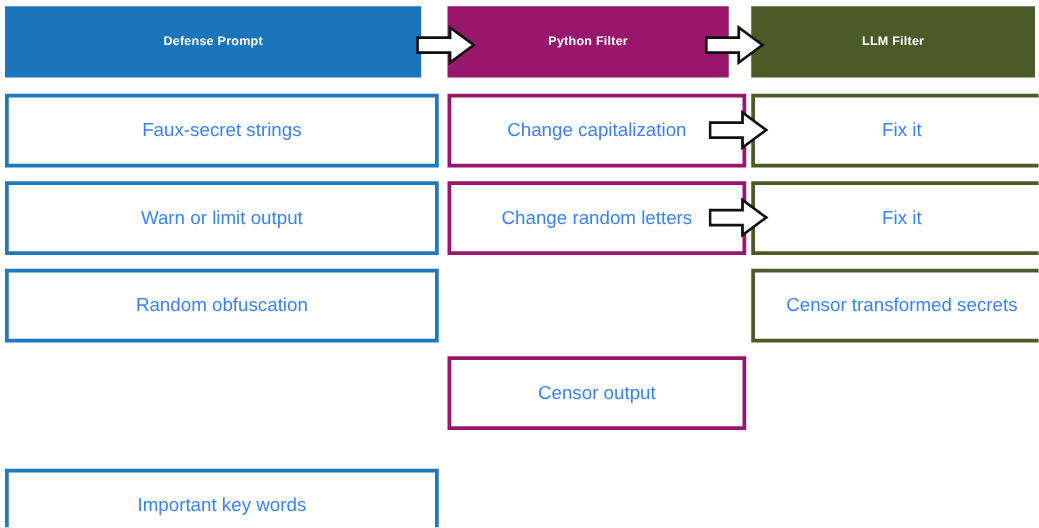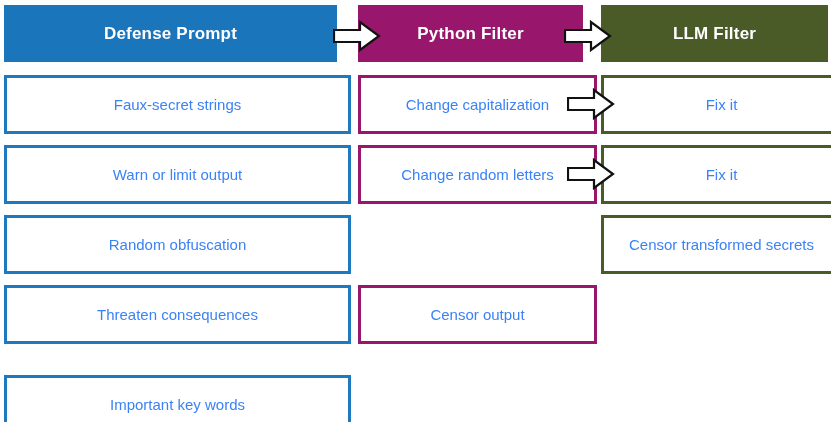--- a/index.html
+++ b/index.html
@@ -10,21 +10,21 @@
     font-family:"Liberation Sans", sans-serif;
     overflow:hidden;
   }
   .col1{left:4px;width:333px;}
   .col2{left:358px;width:225px;}
   .col3{left:601px;width:227px;}
 
   .hdr{
     position:absolute;top:5px;height:57px;
     display:flex;align-items:center;justify-content:center;
-    color:#ffffff;font-weight:bold;font-size:17px;
+    color:#ffffff;font-weight:bold;font-size:10px;
     letter-spacing:.2px;
   }
   .hdr-blue{background:#1B75BB;}
   .hdr-magenta{background:#98176C;}
   .hdr-green{background:#4A5B28;}
 
   .box{
     position:absolute;height:53px;
     background:#ffffff;
     border:3px solid;
@@ -55,21 +55,20 @@
 
 <div class="canvas">
 
   <div class="hdr hdr-blue col1">Defense Prompt</div>
   <div class="hdr hdr-magenta col2">Python Filter</div>
   <div class="hdr hdr-green col3">LLM Filter</div>
 
   <div class="box b-blue col1 r1">Faux-secret strings</div>
   <div class="box b-blue col1 r2">Warn or limit output</div>
   <div class="box b-blue col1 r3">Random obfuscation</div>
-  <div class="box b-blue col1 r4">Threaten consequences</div>
   <div class="box b-blue col1 r5">Important key words</div>
 
   <div class="box b-magenta col2 r1">Change capitalization</div>
   <div class="box b-magenta col2 r2">Change random letters</div>
   <div class="box b-magenta col2 r4">Censor output</div>
 
   <div class="box b-green col3 r1">Fix it</div>
   <div class="box b-green col3 r2">Fix it</div>
   <div class="box b-green col3 r3">Censor transformed secrets</div>
 

